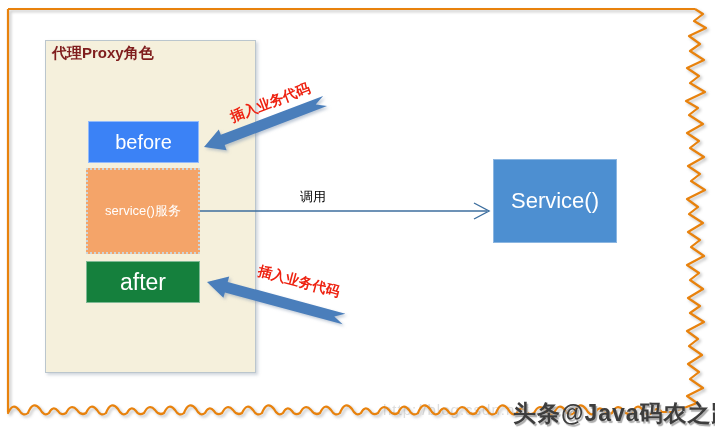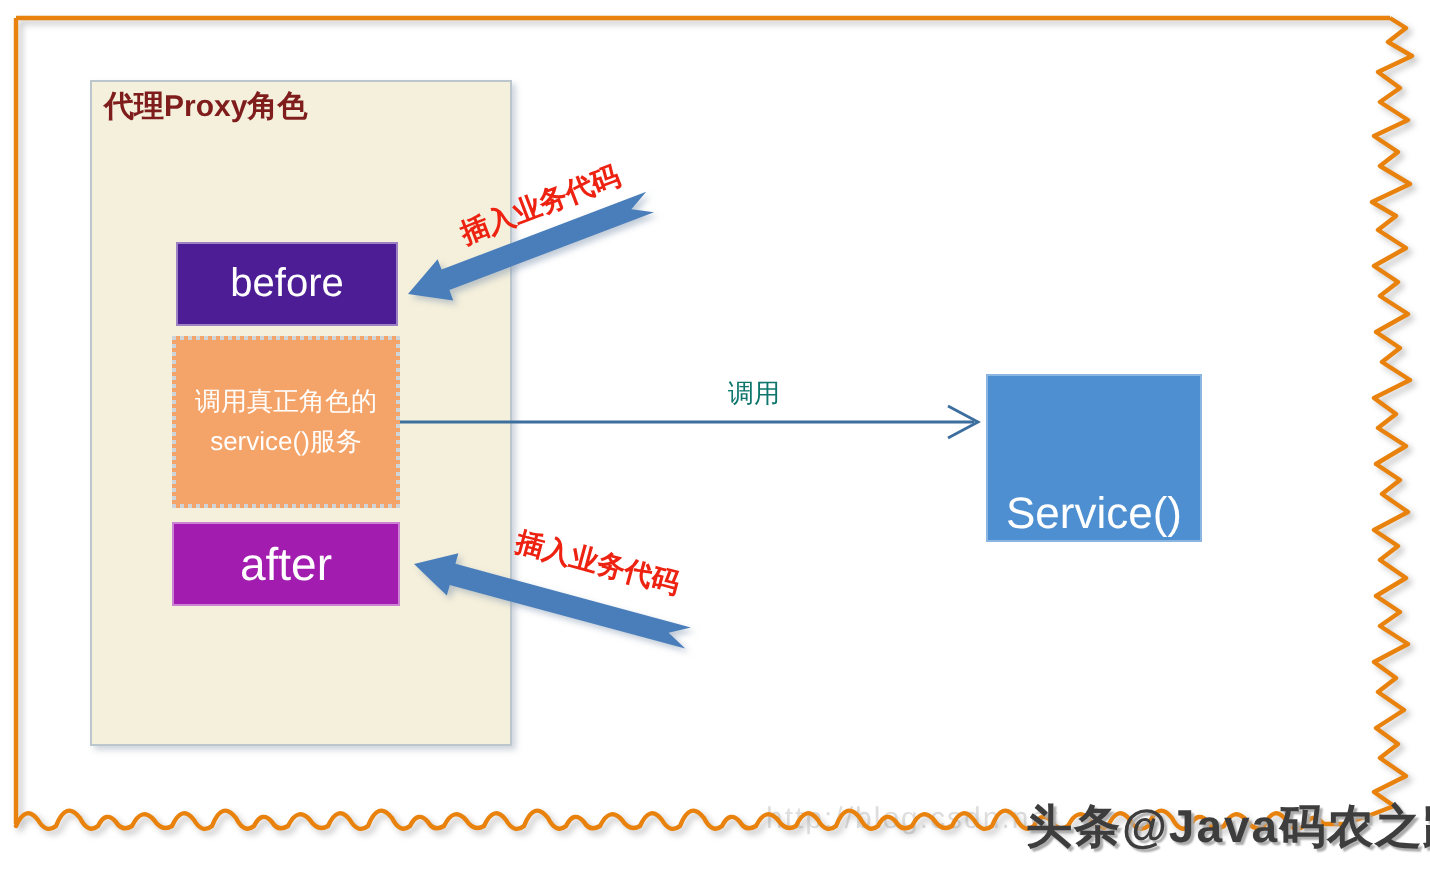--- a/index.html
+++ b/index.html
@@ -11,38 +11,38 @@
          box-shadow:2px 2px 3px rgba(150,165,180,.45);}
   .panel-left{left:45px;top:40px;width:209px;height:331px;}
   .panel-right{left:444px;top:40px;width:209px;height:331px;}
   .panel-title{position:absolute;top:3px;font-size:15px;font-weight:bold;color:#7f1d1d;white-space:nowrap;}
   .panel-left .panel-title{left:6px;}
   .panel-right .panel-title{left:27px;}
 
   
   .block{position:absolute;display:flex;align-items:center;justify-content:center;
          color:#fff;text-align:center;box-sizing:border-box;}
-  .block-before{left:88px;top:121px;width:111px;height:42px;background:#4c1d95;
+  .block-before{left:88px;top:121px;width:111px;height:42px;background:#3b82f6;
                 border:1px solid rgba(255,255,255,.45);font-size:20px;}
   .block-middle{left:86px;top:168px;width:114px;height:86px;background:#F4A469;
                 border:2px dotted #CDD5DA;font-size:13px;line-height:1.55;flex-direction:column;}
-  .block-after{left:86px;top:261px;width:114px;height:42px;background:#a21caf;
+  .block-after{left:86px;top:261px;width:114px;height:42px;background:#15803d;
                border:1px solid rgba(255,255,255,.45);font-size:23px;justify-content:center;}
-  .block-service{left:493px;top:187px;width:108px;height:84px;background:#4D8FD1;
-                 border:1px solid rgba(255,255,255,.35);font-size:22px;align-items:flex-end;}
+  .block-service{left:493px;top:159px;width:124px;height:84px;background:#4D8FD1;
+                 border:1px solid rgba(255,255,255,.35);font-size:22px;}
 
   
   svg.layer{position:absolute;left:0;top:0;pointer-events:none;}
   #frame-svg{filter:drop-shadow(2px 2px 1.5px rgba(120,120,120,.45));z-index:30;}
   #arrows-svg{filter:drop-shadow(2px 2px 1.5px rgba(130,150,175,.5));z-index:40;}
   #call-svg{z-index:40;}
 
   
-  .call-label{position:absolute;left:300px;top:188px;width:90px;text-align:right;
-              font-size:13px;color:#0f766e;z-index:45;}
+  .call-label{position:absolute;left:300px;top:188px;width:90px;text-align:left;
+              font-size:13px;color:#000000;z-index:45;}
   .red-label{position:absolute;width:124px;height:24px;line-height:24px;text-align:center;
              color:#EE2211;font-weight:bold;font-size:14px;z-index:50;white-space:nowrap;}
   .red-top{left:208px;top:90px;transform:rotate(-21deg);}
   .red-bottom{left:237px;top:269px;transform:rotate(15deg);}
 
   
   .wm-url{position:absolute;left:383px;top:401px;font-size:15px;color:#DEDEDE;
           letter-spacing:1px;z-index:20;white-space:nowrap;}
   .wm-badge{position:absolute;left:513px;top:398px;font-size:23px;font-weight:bold;color:#3D3D3D;
             letter-spacing:1px;z-index:60;white-space:nowrap;
@@ -56,21 +56,20 @@
   <div class="panel panel-left">
     <div class="panel-title">代理Proxy角色</div>
   </div>
 
 
   <div class="block block-before">
     <span>before</span>
   </div>
 
   <div class="block block-middle">
-    <span>调用真正角色的</span>
     <span>service()服务</span>
   </div>
 
   <div class="block block-after">
     <span>after</span>
   </div>
 
   <div class="block block-service">
     <span>Service()</span>
   </div>

